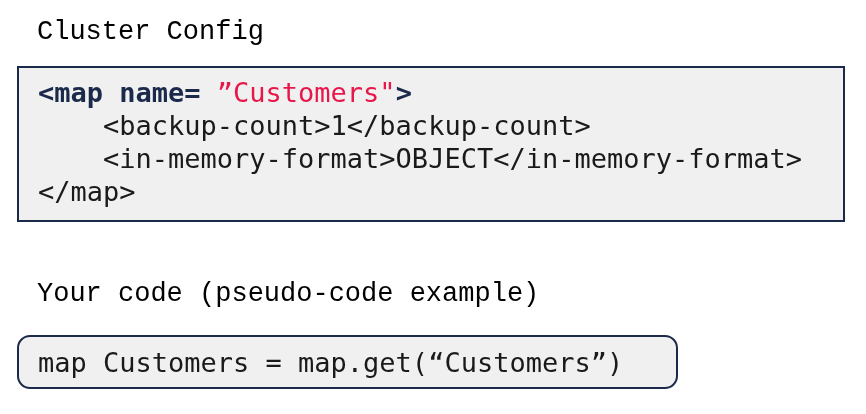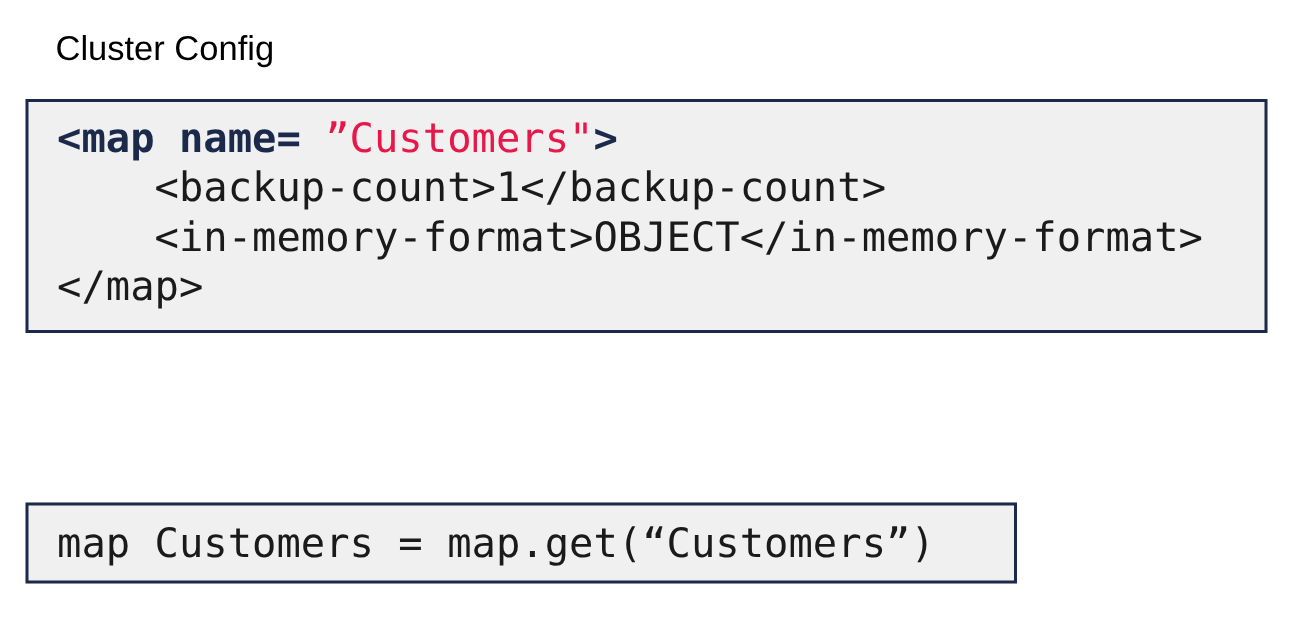--- a/index.html
+++ b/index.html
@@ -10,22 +10,22 @@
   .canvas {
     position: relative;
     width: 866px;
     height: 414px;
     background: #ffffff;
     overflow: hidden;
   }
   .heading {
     position: absolute;
     left: 37px;
-    font-family: Liberation Sans, sans-serif;
-    font-size: 23px;
+    font-family: Liberation Mono, monospace;
+    font-size: 27px;
     line-height: 27px;
     color: #000000;
     white-space: nowrap;
   }
   #heading-1 { top: 19px; }
   #heading-2 { top: 281px; }
   .codeblock {
     position: absolute;
     left: 17px;
     box-sizing: border-box;
@@ -38,20 +38,21 @@
     height: 156px;
     padding: 8px 4px 8px 19px;
   }
   .block2 {
     top: 335px;
     width: 661px;
     height: 54px;
     padding: 0 4px 0 19px;
     display: flex;
     align-items: center;
+    border-radius: 13px;
   }
   .code {
     margin: 0;
     font-family: "DejaVu Sans Mono", "Liberation Mono", monospace;
     font-size: 27px;
     line-height: 33px;
     color: var(--code-text, #1a1a1a);
     white-space: pre;
   }
   .code-line { white-space: pre; }
@@ -63,18 +64,19 @@
 <body>
 
 <div class="canvas">
 
   <div class="heading" id="heading-1">Cluster Config</div>
 
   <div class="codeblock block1">
     <pre class="code" id="xml-code"><div class="code-line"><span class="tok-navy">&lt;map name= </span><span class="tok-red">”Customers"</span><span class="tok-navy">&gt;</span></div><div class="code-line"><span class="tok-plain">    &lt;backup-count&gt;1&lt;/backup-count&gt;</span></div><div class="code-line"><span class="tok-plain">    &lt;in-memory-format&gt;OBJECT&lt;/in-memory-format&gt;</span></div><div class="code-line"><span class="tok-plain">&lt;/map&gt;</span></div></pre>
   </div>
 
+  <div class="heading" id="heading-2">Your code (pseudo-code example)</div>
 
   <div class="codeblock block2">
     <pre class="code">map Customers = map.get(“Customers”)</pre>
   </div>
 
 </div>
 
 </body></html>

